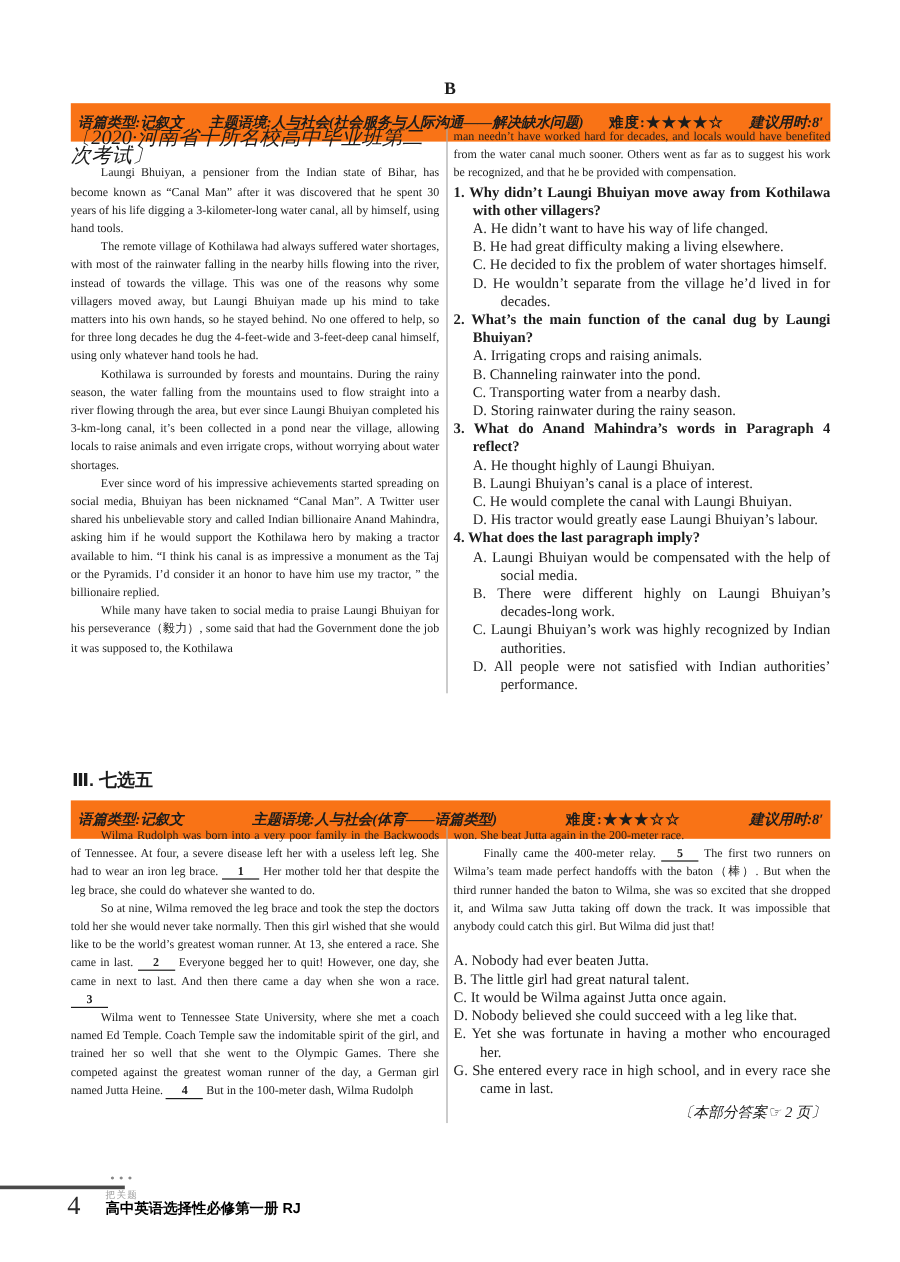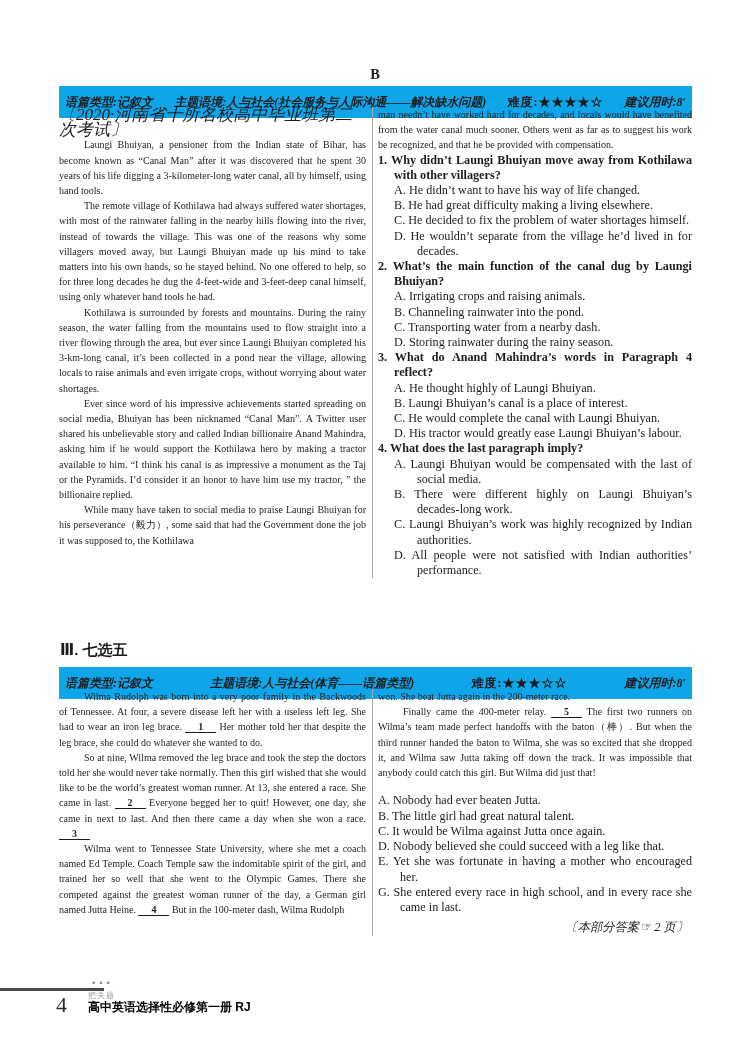--- a/index.html
+++ b/index.html
@@ -2,21 +2,21 @@
 <html><head>
 <meta charset="utf-8">
 <style>
   html,body{margin:0;padding:0;background:#ffffff;}
   .page{position:relative;width:750px;height:1052px;background:#ffffff;overflow:hidden;
         font-family:"Liberation Serif","DejaVu Serif",serif;color:#1c1c1c;}
 
   .passage-letter{position:absolute;top:66px;left:0;width:100%;text-align:center;
         font-size:14.5px;font-weight:bold;}
 
-  .meta-bar{position:absolute;left:59px;width:633px;height:19px;background:#0ea5e9;
+  .meta-bar{position:absolute;left:59px;width:633px;height:19px;background:#f97316;
         display:flex;justify-content:space-between;align-items:center;
         padding:16px 6px;box-sizing:border-box;font-size:12px;font-weight:bold;font-style:italic;
         white-space:nowrap;}
   .meta-bar .stars{font-style:normal;letter-spacing:1px;}
 
   #bar-b{top:86px;}
   #bar-3{top:667px;}
 
   .columns{position:absolute;left:59px;width:633px;display:flex;align-items:stretch;}
   #cols-b{top:107px;max-height:534px;overflow:hidden;}
@@ -99,21 +99,21 @@
           </div>
           <div class="question">
             <div class="stem">3. What do Anand Mahindra’s words in Paragraph 4 reflect?</div>
             <div class="option">A. He thought highly of Laungi Bhuiyan.</div>
             <div class="option">B. Laungi Bhuiyan’s canal is a place of interest.</div>
             <div class="option">C. He would complete the canal with Laungi Bhuiyan.</div>
             <div class="option">D. His tractor would greatly ease Laungi Bhuiyan’s labour.</div>
           </div>
           <div class="question">
             <div class="stem">4. What does the last paragraph imply?</div>
-            <div class="option">A. Laungi Bhuiyan would be compensated with the last of social media.</div>
+            <div class="option">A. Laungi Bhuiyan would be compensated with the help of social media.</div>
             <div class="option">B. There were different highly on Laungi Bhuiyan’s decades-long work.</div>
             <div class="option">C. Laungi Bhuiyan’s work was highly recognized by Indian authorities.</div>
             <div class="option">D. All people were not satisfied with Indian authorities’ performance.</div>
           </div>
         </div>
     </div>
   </div>
 
   <div class="section-title">Ⅲ. 七选五</div>
 

